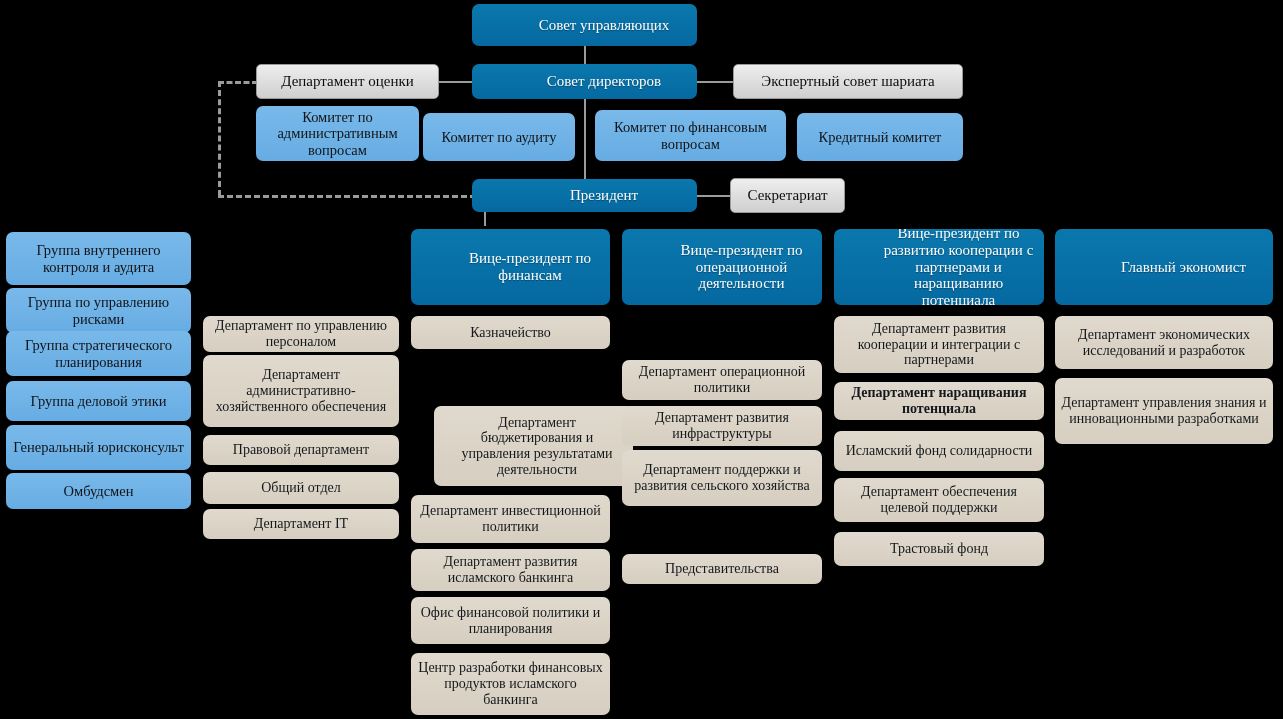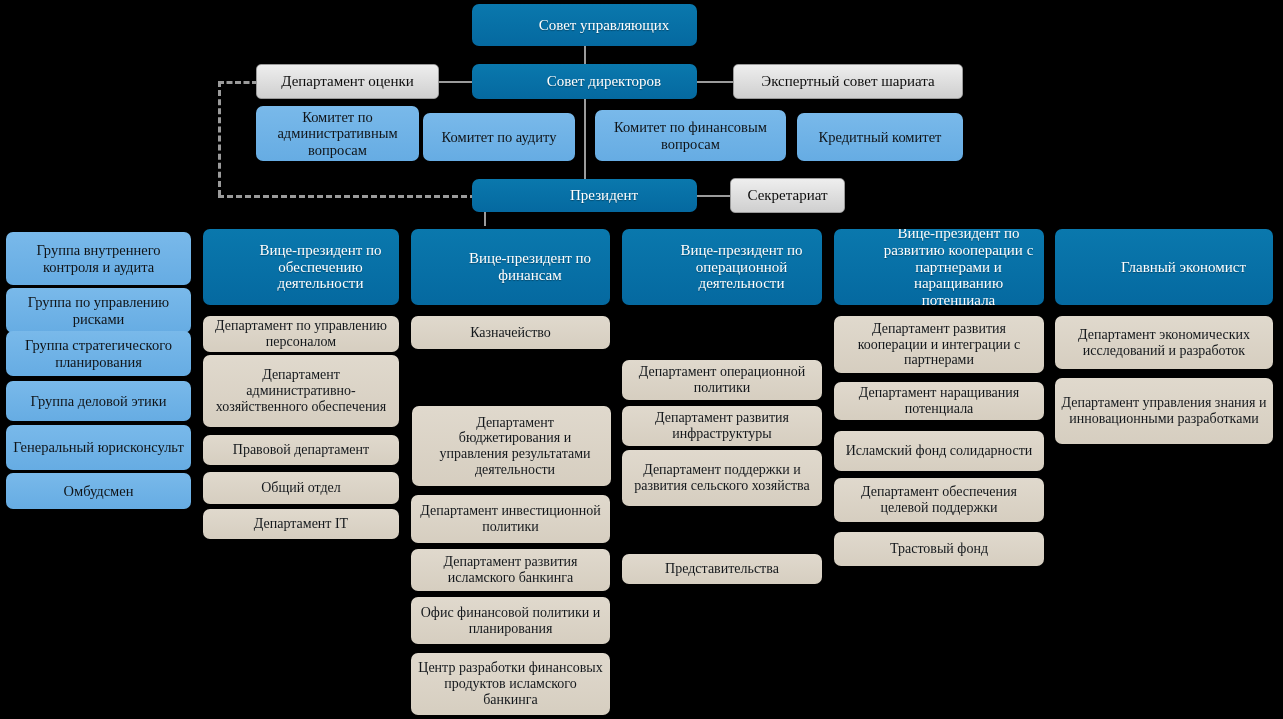--- a/index.html
+++ b/index.html
@@ -147,23 +147,20 @@
   <div class="node n-lightblue" style="left:6px; top:381px; width:185px; height:40px;">
     <span>Группа деловой этики</span>
   </div>
   <div class="node n-lightblue" style="left:6px; top:425px; width:185px; height:45px;">
     <span>Генеральный юрисконсульт</span>
   </div>
   <div class="node n-lightblue" style="left:6px; top:473px; width:185px; height:36px;">
     <span>Омбудсмен</span>
   </div>
 
-  <div class="node n-darkblue" style="left:203px; top:229px; width:196px; height:76px;">
-    <span>Вице-президент по обеспечению деятельности</span>
-  </div>
   <div class="node n-beige" style="left:203px; top:316px; width:196px; height:36px;">
     <span>Департамент по управлению персоналом</span>
   </div>
   <div class="node n-beige" style="left:203px; top:355px; width:196px; height:72px;">
     <span>Департамент административно-хозяйственного обеспечения</span>
   </div>
   <div class="node n-beige" style="left:203px; top:435px; width:196px; height:30px;">
     <span>Правовой департамент</span>
   </div>
   <div class="node n-beige" style="left:203px; top:472px; width:196px; height:32px;">
@@ -172,21 +169,21 @@
   <div class="node n-beige" style="left:203px; top:509px; width:196px; height:30px;">
     <span>Департамент IT</span>
   </div>
 
   <div class="node n-darkblue" style="left:411px; top:229px; width:199px; height:76px;">
     <span>Вице-президент по финансам</span>
   </div>
   <div class="node n-beige" style="left:411px; top:316px; width:199px; height:33px;">
     <span>Казначейство</span>
   </div>
-  <div class="node n-beige" style="left:412px; top:406px; width:199px; height:80px;padding-left:12px;">
+  <div class="node n-beige" style="left:434px; top:406px; width:199px; height:80px;padding-left:12px;">
     <span>Департамент бюджетирования и управления результатами деятельности</span>
   </div>
   <div class="node n-beige" style="left:411px; top:495px; width:199px; height:48px;">
     <span>Департамент инвестиционной политики</span>
   </div>
   <div class="node n-beige" style="left:411px; top:549px; width:199px; height:42px;">
     <span>Департамент развития исламского банкинга</span>
   </div>
   <div class="node n-beige" style="left:411px; top:597px; width:199px; height:47px;">
     <span>Офис финансовой политики и планирования</span>
@@ -210,21 +207,21 @@
   <div class="node n-beige" style="left:622px; top:554px; width:200px; height:30px;">
     <span>Представительства</span>
   </div>
 
   <div class="node n-darkblue" style="left:834px; top:229px; width:210px; height:76px;">
     <span>Вице-президент по развитию кооперации с партнерами и наращиванию потенциала</span>
   </div>
   <div class="node n-beige" style="left:834px; top:316px; width:210px; height:57px;">
     <span>Департамент развития кооперации и интеграции с партнерами</span>
   </div>
-  <div class="node n-beige" style="left:834px; top:382px; width:210px; height:38px;">
+  <div class="node n-beige" style="left:834px; top:382px; width:210px; height:38px;font-weight:bold;">
     <span>Департамент наращивания потенциала</span>
   </div>
   <div class="node n-beige" style="left:834px; top:431px; width:210px; height:40px;">
     <span>Исламский фонд солидарности</span>
   </div>
   <div class="node n-beige" style="left:834px; top:478px; width:210px; height:44px;">
     <span>Департамент обеспечения целевой поддержки</span>
   </div>
   <div class="node n-beige" style="left:834px; top:532px; width:210px; height:34px;">
     <span>Трастовый фонд</span>

